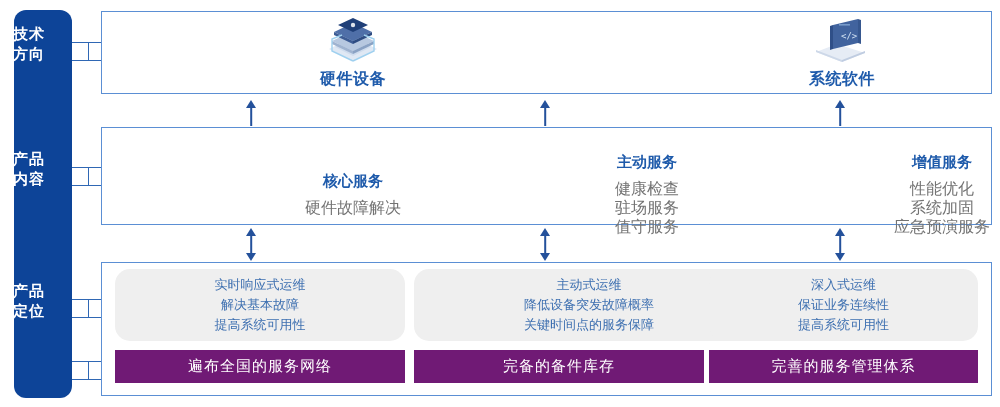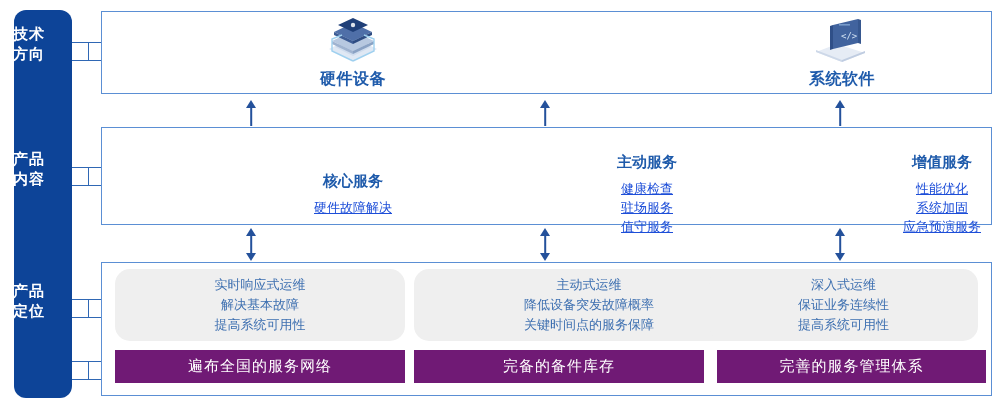--- a/index.html
+++ b/index.html
@@ -96,25 +96,24 @@
   }
   .content-title {
     color: #1f5bab;
     font-size: 15px;
     font-weight: bold;
     margin-bottom: 7px;
     white-space: nowrap;
     margin-top: 36px;
   }
   .content-item {
-    color: #1d4ed8;
-    font-size: 13px;
+    color: #737373;
+    font-size: 16px;
     line-height: 19px;
     white-space: nowrap;
-    text-decoration: underline;
   }
 
   
   .pos-box {
     position: absolute;
     background: #efefef;
     display: flex;
     flex-direction: column;
     align-items: center;
     justify-content: center;
@@ -314,17 +313,17 @@
     <div class="pos-line">保证业务连续性</div>
     <div class="pos-line">提高系统可用性</div>
   </div>
 
   <div class="adv-bar" style="left:115px; top:350px; width:290px; height:33px;">
     <span class="adv-text">遍布全国的服务网络</span>
   </div>
   <div class="adv-bar" style="left:414px; top:350px; width:290px; height:33px;">
     <span class="adv-text">完备的备件库存</span>
   </div>
-  <div class="adv-bar" style="left:709px; top:350px; width:269px; height:33px;margin-left:8px;">
+  <div class="adv-bar" style="left:709px; top:350px; width:269px; height:33px;">
     <span class="adv-text">完善的服务管理体系</span>
   </div>
 
 </div>
 
 </body></html>

